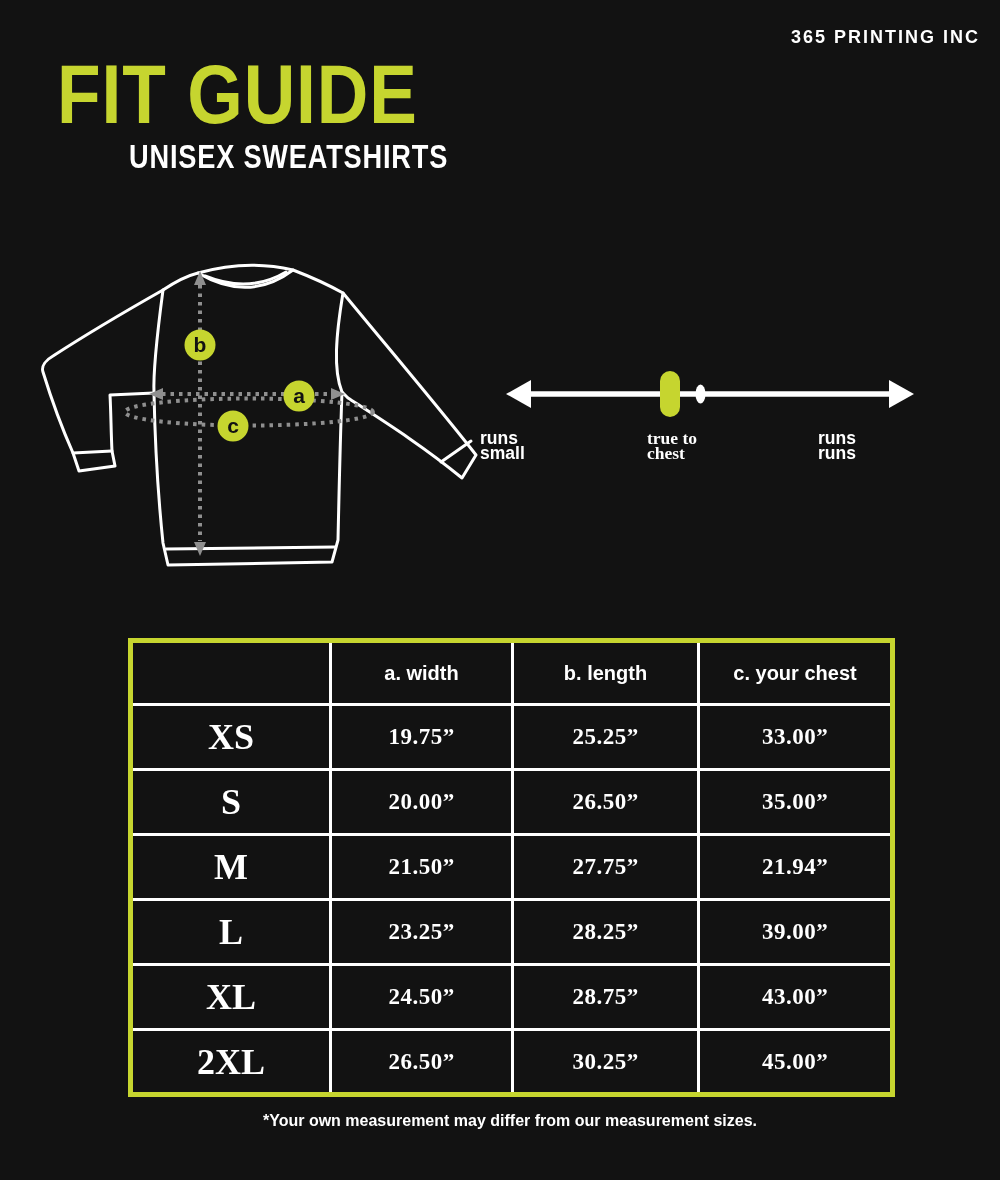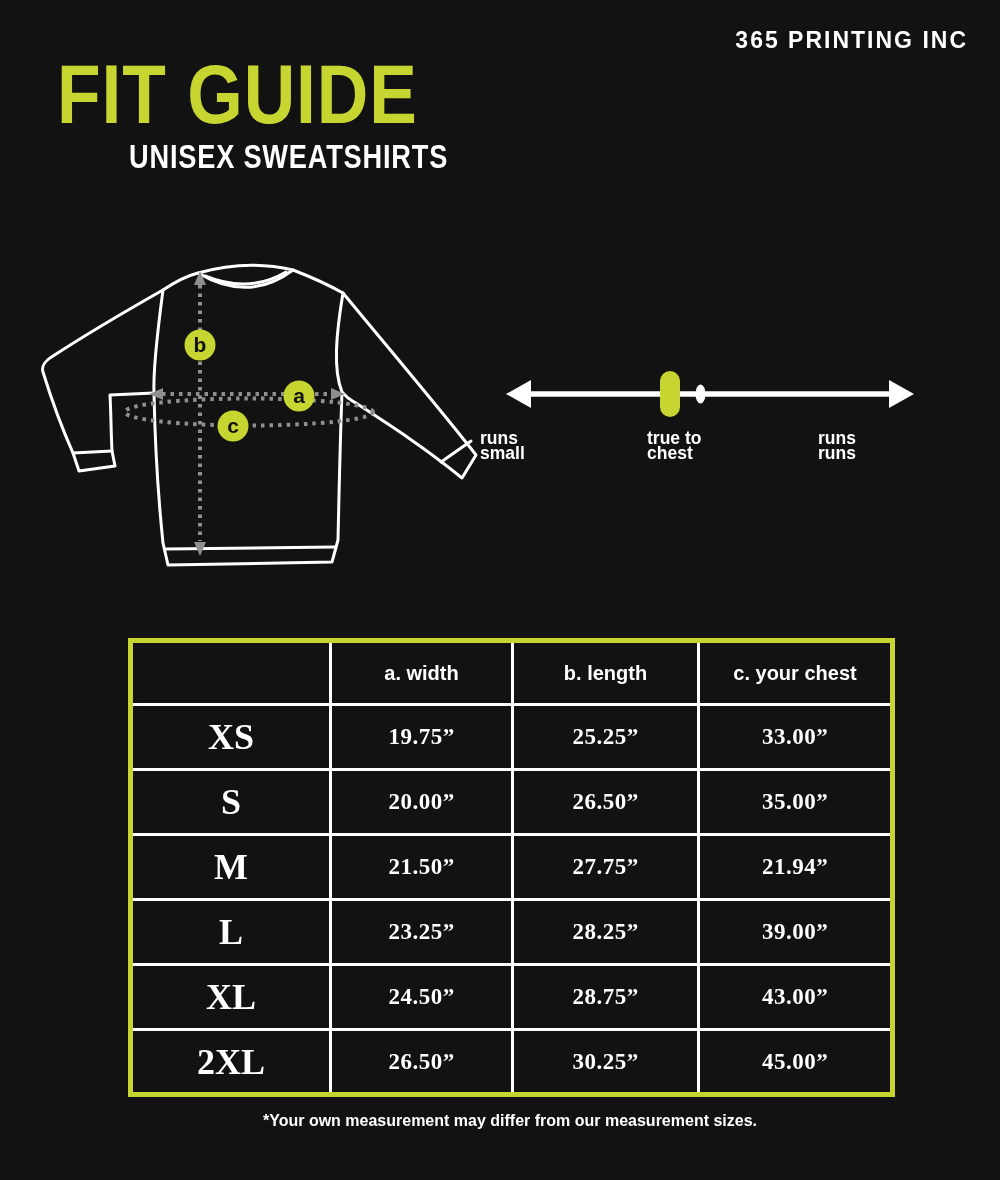--- a/index.html
+++ b/index.html
@@ -9,41 +9,41 @@
     --gray:#8f8f8f;
   }
   *{margin:0;padding:0;box-sizing:border-box;}
   html,body{background:#000;}
   body{font-family:"Liberation Sans","DejaVu Sans",sans-serif;font-weight:700;}
   .page{
     position:relative;width:1000px;height:1180px;background:var(--bg);
     overflow:hidden;color:var(--fg);
   }
   .brand{
-    position:absolute;top:27px;right:32px;font-size:23px;letter-spacing:2px;
+    position:absolute;top:27px;right:20px;font-size:18px;letter-spacing:2px;
     color:var(--fg);white-space:nowrap;
   }
   .title{
     position:absolute;left:57px;top:52px;font-size:84px;line-height:84px;
     color:var(--accent);transform:scaleX(0.85);transform-origin:left top;
     white-space:nowrap;letter-spacing:1px;
   }
   .subtitle{
     position:absolute;left:129px;top:139px;font-size:34px;line-height:34px;
     color:var(--fg);transform:scaleX(0.80);transform-origin:left top;
     white-space:nowrap;letter-spacing:1px;
   }
   .garment-svg{position:absolute;left:25px;top:245px;width:470px;height:340px;}
   .scale-svg{position:absolute;left:500px;top:358px;width:420px;height:72px;}
   .scale-label{
     position:absolute;top:431px;width:120px;text-align:left;
     font-size:17.5px;line-height:15px;color:var(--fg);
   }
   .scale-label.small-pos{left:480px;}
-  .scale-label.true-pos{left:647px;}
+  .scale-label.true-pos{left:647px;font-family:Liberation Serif, serif;}
   .scale-label.large-pos{left:818px;}
 
   .size-table{
     position:absolute;left:128px;top:638px;width:762px;
     border-collapse:collapse;table-layout:fixed;
     border:5px solid var(--accent);
   }
   .size-table th,.size-table td{
     border:3px solid #ffffff;text-align:center;vertical-align:middle;
     color:var(--fg);padding:0;margin-left:40px;

